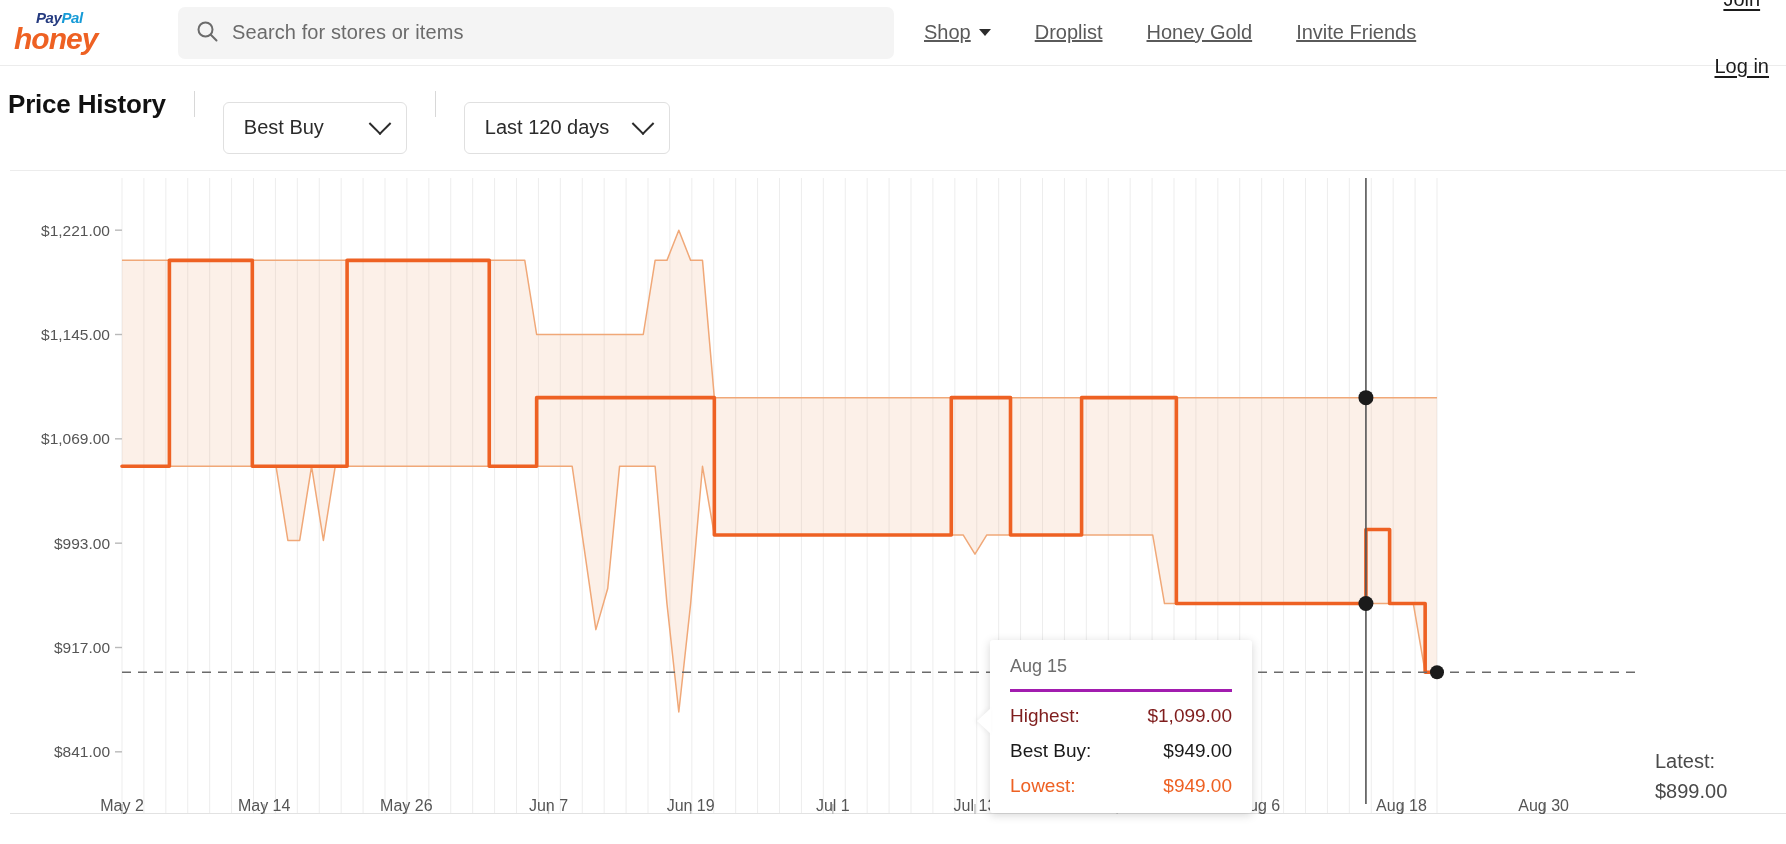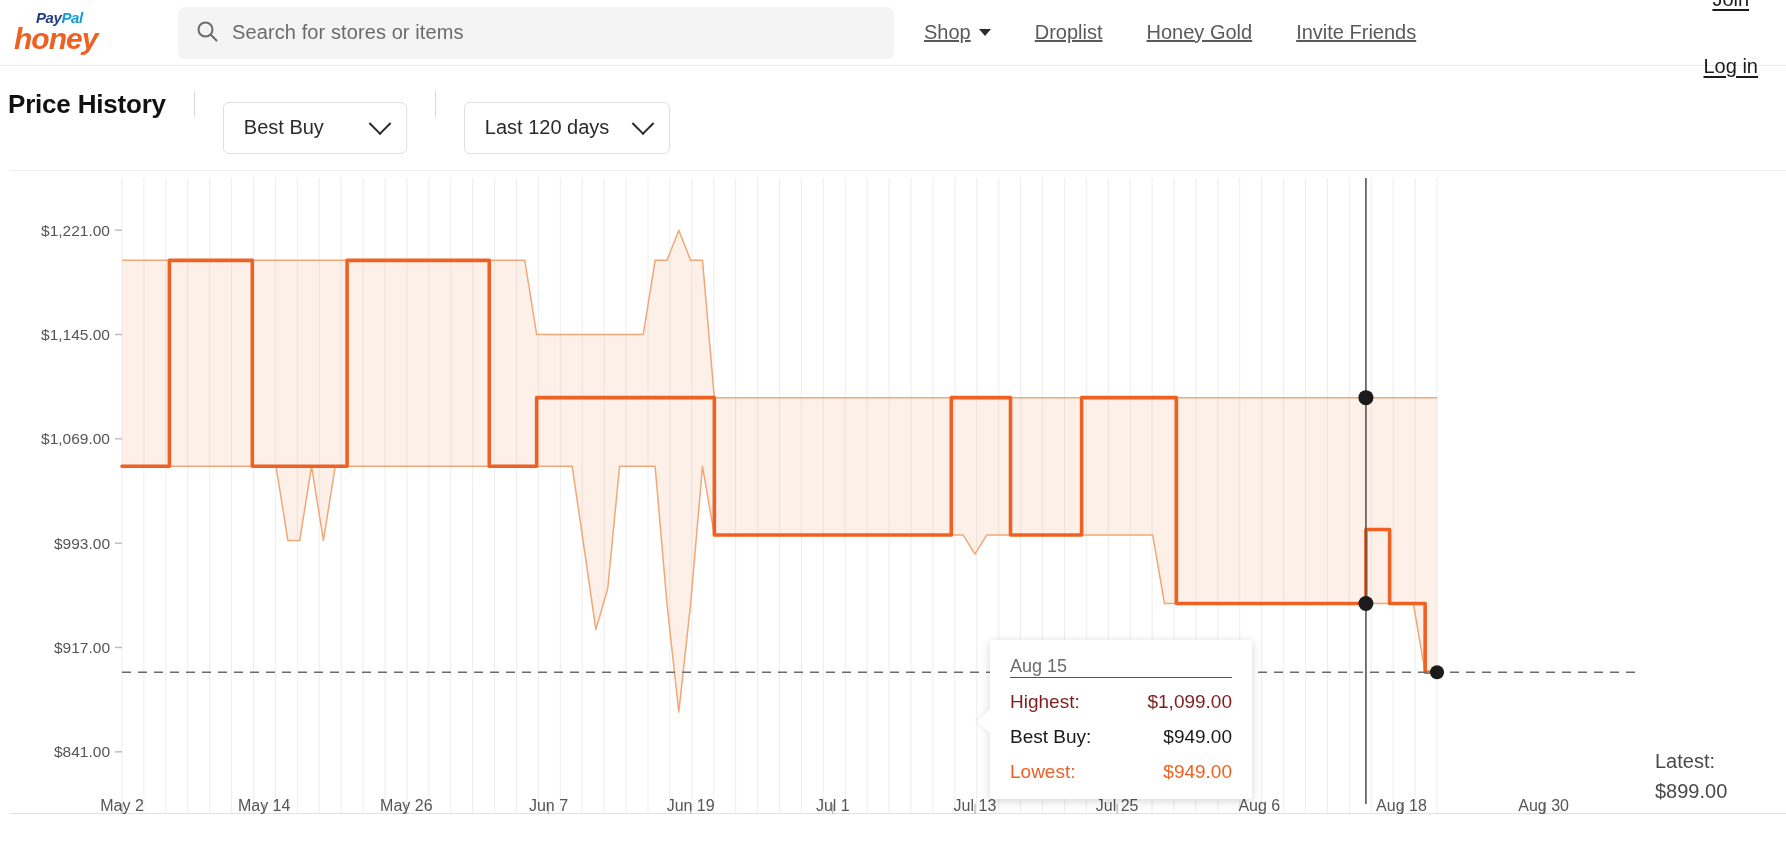--- a/index.html
+++ b/index.html
@@ -16,21 +16,21 @@
     height: 844px;
     overflow: hidden;
     position: relative;
   }
 
   
   .topnav {
     height: 66px;
     display: flex;
     align-items: center;
-    padding: 0 12px 0 10px;
+    padding: 0 1px 0 10px;
     border-bottom: 1px solid #ececec;
     background: #fff;
     position: relative;
   }
   .brand {
     width: 118px;
     flex: 0 0 118px;
     display: flex;
     flex-direction: column;
     align-items: flex-start;
@@ -179,21 +179,22 @@
     width: 262px;
     background: #ffffff;
     border-radius: 3px;
     box-shadow: 0 2px 10px rgba(0,0,0,0.17);
     padding: 16px 20px 16px 20px;
     font-size: 19px;
   }
   .tt-date {
     color: #6d6d6d;
     font-size: 18px;
-    border-bottom: 1px solid #a21caf;
+    padding-bottom: 12px;
+    border-bottom: 3px solid #a21caf;
   }
   .tt-row {
     display: flex;
     justify-content: space-between;
     align-items: baseline;
     margin-top: 13px;
     gap: 12px;
     white-space: nowrap;
   }
   .tt-row .k { color: #4a4a4a; }

